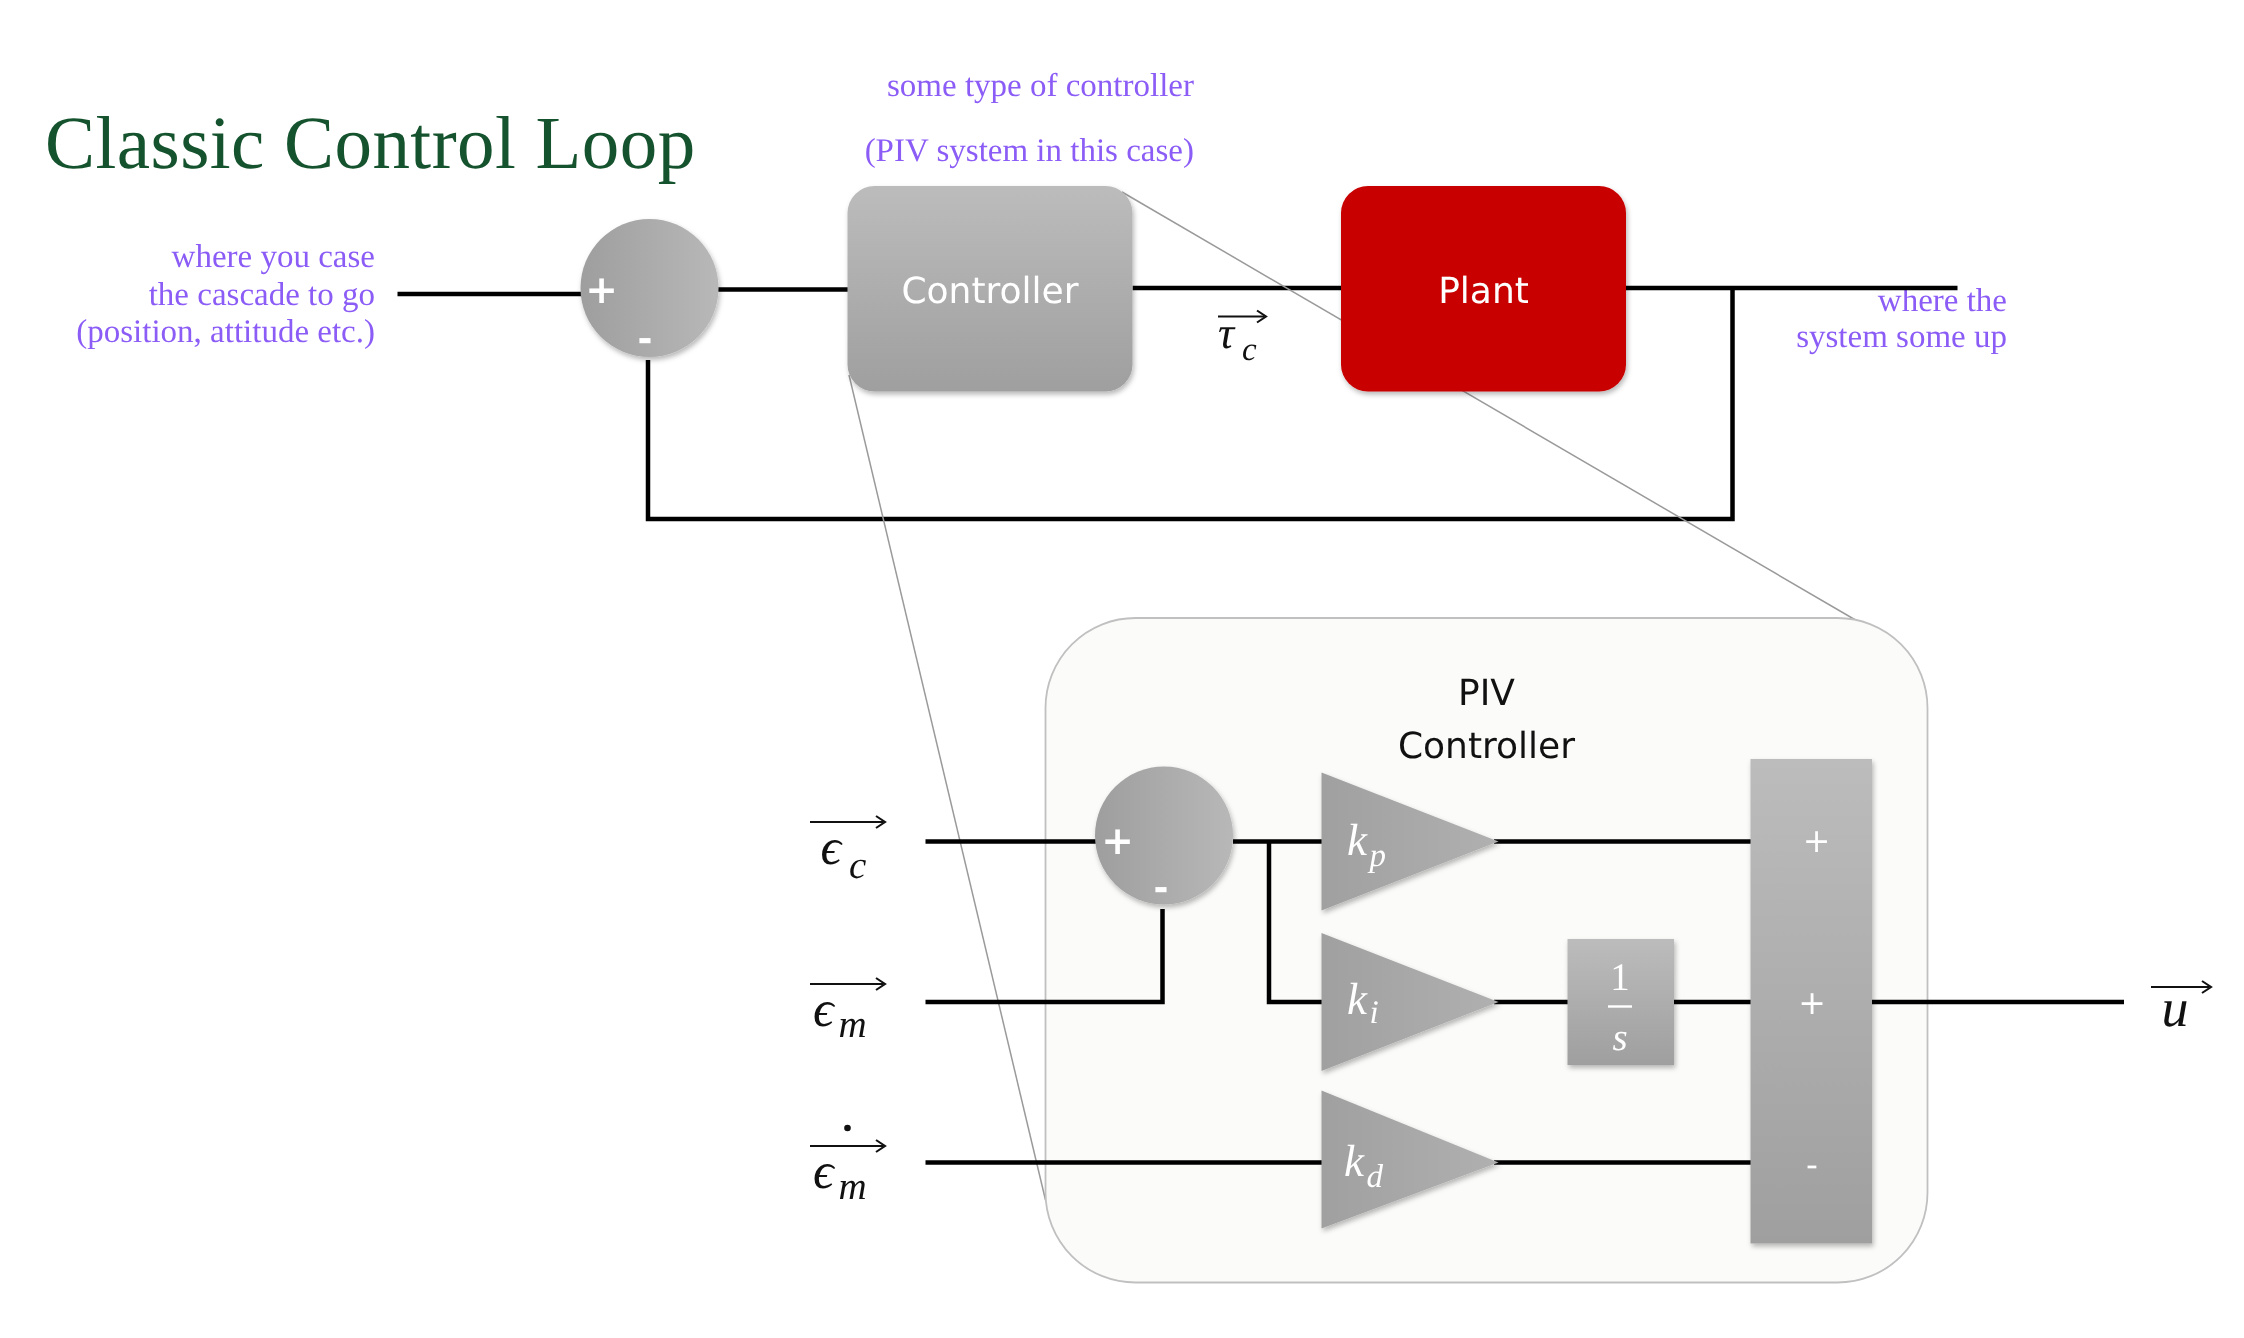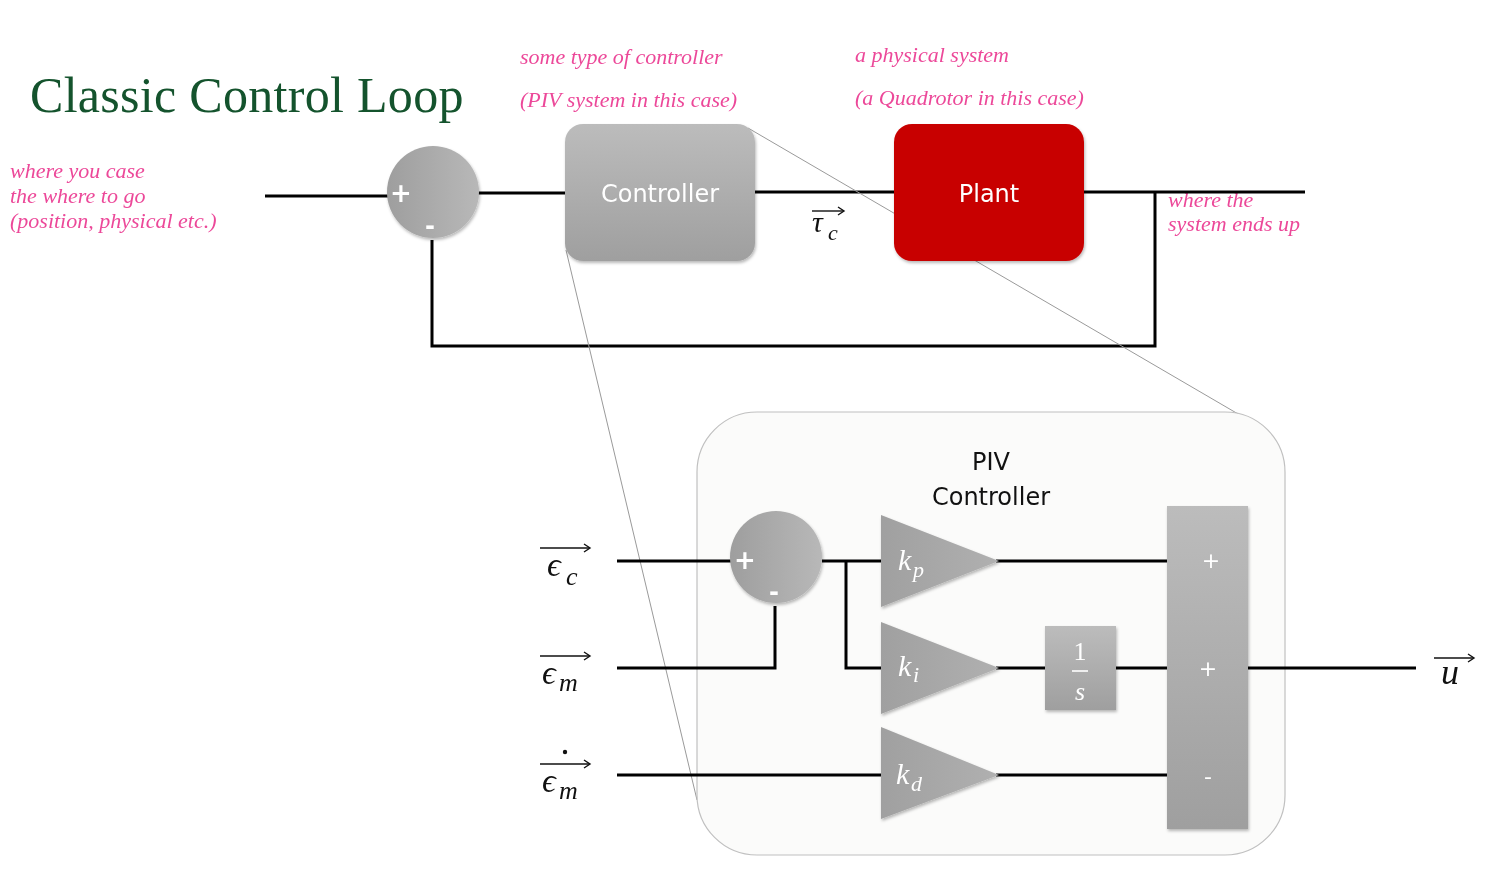--- a/index.html
+++ b/index.html
@@ -5,59 +5,55 @@
   html, body { margin: 0; padding: 0; background: #ffffff; }
   body { width: 1496px; height: 892px; position: relative; overflow: hidden; }
   #stage { position: absolute; left: 0; top: 0; width: 1496px; height: 892px; }
   .abs { position: absolute; }
   .title {
     position: absolute; left: 30px; top: 38px;
     font-family: Liberation Serif, serif; font-size: 50px; color: #14532d;
     white-space: nowrap; letter-spacing: 0.3px; margin-top: 28px;
   }
   .note {
-    position: absolute; font-family: "Liberation Serif", serif; font-style: italic;
-    font-size: 22px; color: #ec4899; text-align: left; line-height: 25px; white-space: nowrap;
+    position: absolute; font-family: "Liberation Serif", serif; 
+    font-size: 22px; color: #8b5cf6; text-align: right; line-height: 25px; white-space: nowrap;
   }
   .block-label {
     font-family: "DejaVu Sans", sans-serif; font-size: 24px; fill: #ffffff;
   }
   .sign { font-family: "DejaVu Sans", sans-serif; fill: #ffffff; font-weight: bold; }
   .math { font-family: "Liberation Serif", serif; font-style: italic; fill: #111; }
   .math-w { font-family: "Liberation Serif", serif; font-style: italic; fill: #ffffff; }
   .piv-title {
     font-family: "DejaVu Sans", sans-serif; font-size: 24px; fill: #111;
   }
 </style>
 </head>
 <body>
 
 <div id="stage">
 
   <div class="title">Classic Control Loop</div>
 
   <div class="note" style="left:10px; top:158px; width:240px;">
     <div>where you case</div>
-    <div>the where to go</div>
-    <div>(position, physical etc.)</div>
+    <div>the cascade to go</div>
+    <div>(position, attitude etc.)</div>
   </div>
 
   <div class="note" style="left:520px; top:35px; width:276px; line-height:43px;">
     <div>some type of controller</div>
     <div>(PIV system in this case)</div>
   </div>
 
-  <div class="note" style="left:855px; top:33px; width:284px; line-height:43px;">
-    <div>a physical system</div>
-    <div>(a Quadrotor in this case)</div>
-  </div>
 
   <div class="note" style="left:1168px; top:188px; width:170px; line-height:24px;">
     <div>where the</div>
-    <div>system ends up</div>
+    <div>system some up</div>
   </div>
 
   <svg class="abs" style="left:0; top:0;" width="1496" height="892" viewBox="0 0 1496 892">
     <defs>
       <linearGradient id="gBlockV" x1="0" y1="0" x2="0" y2="1">
         <stop offset="0" stop-color="#bcbcbc"></stop>
         <stop offset="1" stop-color="#9f9f9f"></stop>
       </linearGradient>
       <linearGradient id="gCircle" x1="0" y1="0" x2="1" y2="0">
         <stop offset="0" stop-color="#9e9e9e"></stop>

